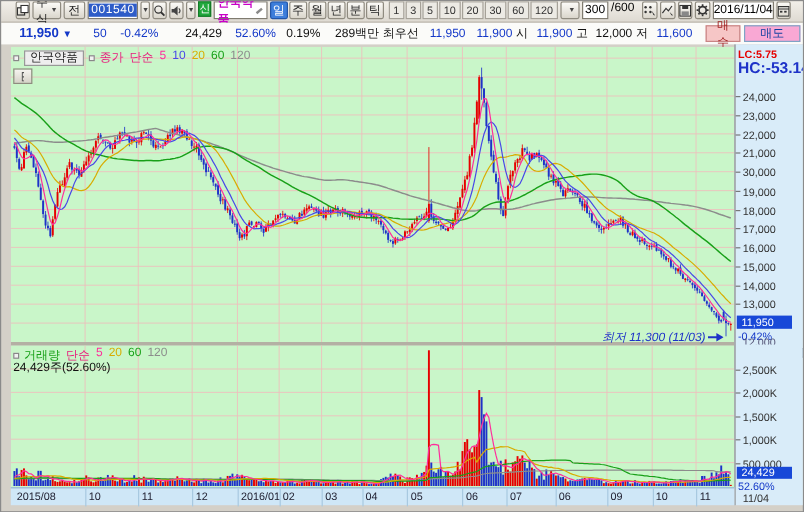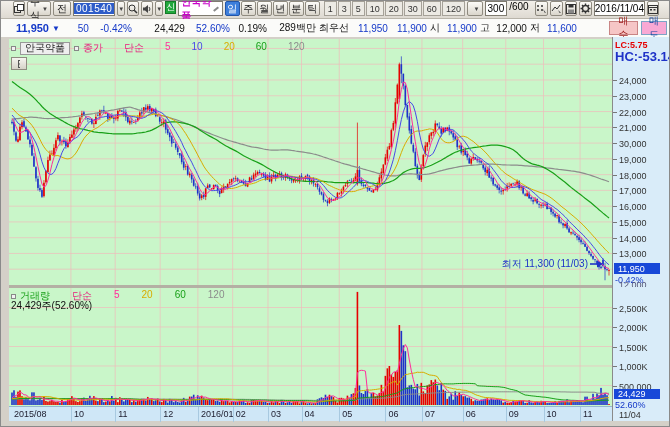--- a/index.html
+++ b/index.html
@@ -28,21 +28,21 @@
         display:flex;align-items:center;cursor:pointer;}
   .countf{width:26px;height:15px;border:1px solid #7f7b70;background:#fff;font-size:10px;display:flex;align-items:center;justify-content:flex-end;padding:0 2px;}
   .datef{width:56px;height:15px;border:1px solid #7f7b70;background:#fff;font-size:10px;display:flex;align-items:center;justify-content:center;}
   
   .tb2{position:absolute;left:0;top:18px;width:670px;height:18px;background:#fbfbf9;border-bottom:1px solid #9a96
 8a;display:flex;align-items:center;font-size:10px;padding:0 4px;gap:3px;}
   .bl{color:#1438c8;} .bk{color:#111;}
   .num{text-align:right;}
   .tbuy{width:29px;height:14px;background:#f6c6c6;border:1px solid #c98585;color:#a02020;font-size:10px;
         display:flex;align-items:center;justify-content:center;cursor:pointer;}
-  .tsell{width:26px;height:14px;background:#f9a8d4;border:1px solid #7fa3c6;color:#1040a0;font-size:10px;
+  .tsell{width:47px;height:14px;background:#f9a8d4;border:1px solid #7fa3c6;color:#1040a0;font-size:10px;
         display:flex;align-items:center;justify-content:center;cursor:pointer;}
   
   #chart-svg{position:absolute;left:8px;top:38px;}
   .axis-col{position:absolute;left:611px;top:36px;width:59px;height:384px;background:#d9ecf9;border-left:1px solid #8a8a8a;}
   .alabel{position:absolute;left:6px;font-size:9px;color:#333;white-space:nowrap;}
   .atick{position:absolute;left:0;width:4px;height:1px;background:#777;}
   .lc{position:absolute;left:2px;top:3px;font-size:9px;color:#e60000;font-weight:bold;}
   .hc{position:absolute;left:2px;top:12px;font-size:13px;color:#1e32c8;font-weight:bold;}
   .cpbox{position:absolute;left:1px;top:226px;width:46px;height:11px;background:#1848d8;color:#fff;font-size:9px;
          display:flex;align-items:center;padding-left:4px;}
@@ -1178,50 +1178,50 @@
         <polyline points="2.998333333333333,360.0 4.995,359.9 6.991666666666666,359.9 8.988333333333333,359.7 10.985,359.6 12.981666666666667,359.5 14.978333333333333,359.5 16.975,359.5 18.971666666666668,359.5 20.968333333333334,359.5 22.965,359.4 24.961666666666666,359.3 26.958333333333332,359.3 28.955,359.3 30.951666666666668,359.3 32.94833333333334,359.3 34.945,359.3 36.94166666666667,359.3 38.93833333333333,359.3 40.935,359.4 42.931666666666665,359.4 44.928333333333335,359.4 46.925,359.5 48.92166666666667,359.5 50.91833333333334,359.6 52.915,359.6 54.91166666666667,359.6 56.90833333333333,359.7 58.905,359.7 60.901666666666664,359.6 62.89833333333333,359.6 64.89500000000001,359.6 66.89166666666667,359.6 68.88833333333334,359.7 70.885,359.7 72.88166666666666,359.7 74.87833333333333,359.6 76.875,359.7 78.87166666666667,359.7 80.86833333333334,359.6 82.865,359.6 84.86166666666666,359.6 86.85833333333333,359.6 88.855,359.6 90.85166666666667,359.6 92.84833333333333,359.6 94.845,359.7 96.84166666666667,359.7 98.83833333333334,359.7 100.835,359.7 102.83166666666666,359.7 104.82833333333333,359.7 106.825,359.7 108.82166666666667,359.8 110.81833333333333,359.7 112.815,359.7 114.81166666666667,359.7 116.80833333333334,359.7 118.805,359.7 120.80166666666666,359.8 122.79833333333333,359.9 124.795,360.1 126.79166666666667,360.2 128.78833333333333,360.3 130.785,360.5 132.78166666666667,360.5 134.77833333333334,360.5 136.775,360.6 138.77166666666668,360.5 140.76833333333335,360.5 142.765,360.6 144.76166666666666,360.7 146.75833333333333,360.7 148.755,360.7 150.75166666666667,360.8 152.74833333333333,360.8 154.745,360.8 156.74166666666667,360.8 158.73833333333334,360.9 160.735,360.8 162.73166666666665,360.8 164.72833333333332,360.8 166.725,360.8 168.72166666666666,360.8 170.71833333333333,360.8 172.715,360.8 174.71166666666667,360.7 176.70833333333334,360.8 178.705,360.8 180.70166666666665,360.8 182.69833333333332,360.8 184.695,360.7 186.69166666666666,360.7 188.68833333333333,360.6 190.685,360.5 192.68166666666667,360.5 194.67833333333334,360.5 196.675,360.4 198.67166666666665,360.5 200.66833333333332,360.5 202.665,360.5 204.66166666666666,360.6 206.65833333333333,360.6 208.655,360.6 210.65166666666667,360.6 212.64833333333334,360.6 214.645,360.6 216.64166666666668,360.6 218.63833333333332,360.6 220.635,360.6 222.63166666666666,360.7 224.62833333333333,360.8 226.625,360.8 228.62166666666667,360.8 230.61833333333334,360.9 232.615,360.9 234.61166666666668,360.9 236.60833333333332,361.0 238.605,361.0 240.60166666666666,361.1 242.59833333333333,361.0 244.595,361.0 246.59166666666667,361.0 248.58833333333334,361.0 250.585,361.0 252.58166666666668,361.1 254.57833333333335,361.1 256.575,361.1 258.57166666666666,361.2 260.5683333333333,361.3 262.565,361.3 264.56166666666667,361.3 266.55833333333334,361.4 268.555,361.4 270.5516666666667,361.4 272.54833333333335,361.4 274.545,361.4 276.5416666666667,361.5 278.53833333333336,361.5 280.535,361.5 282.5316666666667,361.6 284.5283333333333,361.6 286.525,361.6 288.52166666666665,361.6 290.5183333333333,361.6 292.515,361.6 294.51166666666666,361.6 296.5083333333333,361.7 298.505,361.7 300.50166666666667,361.8 302.49833333333333,361.9 304.495,362.1 306.4916666666667,362.1 308.48833333333334,362.2 310.485,362.2 312.4816666666667,362.2 314.47833333333335,362.2 316.475,362.2 318.4716666666667,362.1 320.4683333333333,362.0 322.465,362.0 324.46166666666664,361.9 326.4583333333333,361.9 328.455,362.0 330.45166666666665,361.9 332.4483333333333,361.9 334.445,361.8 336.44166666666666,361.8 338.43833333333333,361.7 340.435,361.6 342.4316666666667,361.5 344.42833333333334,361.4 346.425,361.1 348.4216666666667,359.3 350.41833333333335,359.1 352.415,358.9 354.4116666666667,358.8 356.40833333333336,358.6 358.405,358.4 360.40166666666664,358.3 362.3983333333333,358.2 364.395,358.1 366.39166666666665,358.0 368.3883333333333,357.9 370.385,357.8 372.38166666666666,357.5 374.37833333333333,357.4 376.375,356.9 378.37166666666667,356.4 380.36833333333334,355.8 382.365,355.3 384.3616666666667,354.9 386.35833333333335,354.4 388.355,353.9 390.3516666666667,352.6 392.34833333333336,351.4 394.345,350.5 396.34166666666664,349.6 398.3383333333333,349.4 400.335,349.1 402.33166666666665,348.8 404.3283333333333,348.6 406.325,348.4 408.32166666666666,348.1 410.3183333333333,348.0 412.315,347.7 414.31166666666667,347.5 416.30833333333334,347.4 418.305,347.1 420.3016666666667,346.8 422.29833333333335,346.4 424.295,346.0 426.2916666666667,345.6 428.28833333333336,345.4 430.285,345.3 432.2816666666667,345.0 434.2783333333333,344.9 436.275,344.8 438.27166666666665,344.9 440.2683333333333,344.9 442.265,344.9 444.26166666666666,344.9 446.2583333333333,344.7 448.255,344.6 450.25166666666667,344.5 452.24833333333333,344.5 454.245,344.4 456.2416666666667,344.4 458.23833333333334,344.4 460.235,344.4 462.2316666666667,344.5 464.22833333333335,344.6 466.225,344.8 468.2216666666667,346.6 470.2183333333333,346.9 472.215,347.0 474.21166666666664,347.1 476.2083333333333,347.2 478.205,347.4 480.20166666666665,347.4 482.1983333333333,347.5 484.195,347.6 486.19166666666666,347.7 488.18833333333333,347.7 490.185,347.8 492.1816666666667,348.1 494.17833333333334,348.3 496.175,348.7 498.1716666666667,349.3 500.16833333333335,349.9 502.165,350.4 504.1616666666667,350.8 506.15833333333336,351.3 508.155,351.8 510.15166666666664,353.0 512.1483333333333,354.2 514.145,355.1 516.1416666666667,356.0 518.1383333333333,356.2 520.135,356.5 522.1316666666667,356.8 524.1283333333333,357.0 526.125,357.2 528.1216666666667,357.5 530.1183333333333,357.6 532.115,357.9 534.1116666666667,358.1 536.1083333333333,358.2 538.105,358.5 540.1016666666667,358.8 542.0983333333334,359.2 544.095,359.5 546.0916666666667,359.9 548.0883333333334,360.2 550.085,360.4 552.0816666666667,360.7 554.0783333333334,360.9 556.075,361.0 558.0716666666667,361.0 560.0683333333334,361.1 562.065,361.3 564.0616666666666,361.3 566.0583333333333,361.4 568.055,361.5 570.0516666666666,361.6 572.0483333333333,361.8 574.045,361.9 576.0416666666666,361.9 578.0383333333333,361.8 580.035,361.9 582.0316666666666,361.9 584.0283333333333,361.8 586.025,361.8 588.0216666666666,361.6 590.0183333333333,361.5 592.015,361.3 594.0116666666667,361.3 596.0083333333333,361.2 598.005,361.1 600.0016666666667,361.2" fill="none" stroke="#18a018" stroke-width="1"></polyline>
         <polyline points="2.998333333333333,359.8 4.995,359.4 6.991666666666666,359.3 8.988333333333333,358.9 10.985,358.4 12.981666666666667,358.3 14.978333333333333,358.3 16.975,358.2 18.971666666666668,358.2 20.968333333333334,358.3 22.965,357.9 24.961666666666666,357.6 26.958333333333332,357.6 28.955,357.7 30.951666666666668,357.6 32.94833333333334,357.6 34.945,357.5 36.94166666666667,357.6 38.93833333333333,357.7 40.935,357.8 42.931666666666665,358.2 44.928333333333335,358.8 46.925,359.0 48.92166666666667,359.5 50.91833333333334,360.1 52.915,360.3 54.91166666666667,360.5 56.90833333333333,360.7 58.905,360.6 60.901666666666664,360.5 62.89833333333333,360.7 64.89500000000001,361.0 66.89166666666667,361.0 68.88833333333334,361.1 70.885,361.3 72.88166666666666,361.2 74.87833333333333,361.3 76.875,361.2 78.87166666666667,361.1 80.86833333333334,360.8 82.865,360.8 84.86166666666666,360.5 86.85833333333333,360.5 88.855,360.4 90.85166666666667,360.2 92.84833333333333,360.2 94.845,360.2 96.84166666666667,360.2 98.83833333333334,360.3 100.835,360.5 102.83166666666666,360.5 104.82833333333333,360.6 106.825,360.4 108.82166666666667,360.4 110.81833333333333,360.2 112.815,360.3 114.81166666666667,360.4 116.80833333333334,360.4 118.805,360.4 120.80166666666666,360.6 122.79833333333333,360.7 124.795,361.0 126.79166666666667,361.0 128.78833333333333,361.0 130.785,361.0 132.78166666666667,361.0 134.77833333333334,360.8 136.775,360.8 138.77166666666668,360.6 140.76833333333335,360.5 142.765,360.6 144.76166666666666,360.6 146.75833333333333,360.8 148.755,360.6 150.75166666666667,360.8 152.74833333333333,361.0 154.745,360.8 156.74166666666667,360.9 158.73833333333334,361.1 160.735,361.0 162.73166666666665,360.9 164.72833333333332,361.0 166.725,360.9 168.72166666666666,361.0 170.71833333333333,361.2 172.715,361.2 174.71166666666667,361.2 176.70833333333334,361.3 178.705,361.4 180.70166666666665,361.3 182.69833333333332,361.2 184.695,360.9 186.69166666666666,360.9 188.68833333333333,360.7 190.685,360.5 192.68166666666667,360.2 194.67833333333334,360.1 196.675,360.1 198.67166666666665,360.0 200.66833333333332,360.0 202.665,360.0 204.66166666666666,359.8 206.65833333333333,359.8 208.655,359.8 210.65166666666667,359.7 212.64833333333334,359.7 214.645,359.9 216.64166666666668,359.8 218.63833333333332,359.8 220.635,360.1 222.63166666666666,360.4 224.62833333333333,360.7 226.625,360.8 228.62166666666667,361.2 230.61833333333334,361.3 232.615,361.6 234.61166666666668,361.8 236.60833333333332,361.9 238.605,362.0 240.60166666666666,362.2 242.59833333333333,362.2 244.595,362.3 246.59166666666667,362.2 248.58833333333334,362.2 250.585,362.2 252.58166666666668,362.2 254.57833333333335,362.3 256.575,362.3 258.57166666666666,362.4 260.5683333333333,362.4 262.565,362.4 264.56166666666667,362.4 266.55833333333334,362.3 268.555,362.3 270.5516666666667,362.4 272.54833333333335,362.4 274.545,362.4 276.5416666666667,362.4 278.53833333333336,362.4 280.535,362.4 282.5316666666667,362.5 284.5283333333333,362.6 286.525,362.6 288.52166666666665,362.7 290.5183333333333,362.8 292.515,362.8 294.51166666666666,362.8 296.5083333333333,362.8 298.505,362.9 300.50166666666667,362.9 302.49833333333333,363.0 304.495,363.1 306.4916666666667,363.2 308.48833333333334,363.1 310.485,362.8 312.4816666666667,362.7 314.47833333333335,362.5 316.475,362.1 318.4716666666667,361.8 320.4683333333333,361.5 322.465,361.2 324.46166666666664,361.0 326.4583333333333,360.9 328.455,361.0 330.45166666666665,360.7 332.4483333333333,360.6 334.445,360.4 336.44166666666666,360.3 338.43833333333333,359.9 340.435,359.6 342.4316666666667,359.2 344.42833333333334,358.7 346.425,357.9 348.4216666666667,352.6 350.41833333333335,351.9 352.415,351.7 354.4116666666667,351.5 356.40833333333336,351.3 358.405,350.9 360.40166666666664,351.1 362.3983333333333,351.0 364.395,350.7 366.39166666666665,350.5 368.3883333333333,350.2 370.385,349.9 372.38166666666666,349.3 374.37833333333333,348.9 376.375,347.7 378.37166666666667,346.3 380.36833333333334,344.7 382.365,343.8 384.3616666666667,342.9 386.35833333333335,342.1 388.355,346.1 390.3516666666667,343.0 392.34833333333336,339.9 394.345,337.5 396.34166666666664,335.5 398.3383333333333,335.4 400.335,334.8 402.33166666666665,334.4 404.3283333333333,334.2 406.325,333.8 408.32166666666666,333.2 410.3183333333333,333.4 412.315,333.3 414.31166666666667,333.3 416.30833333333334,334.1 418.305,335.0 420.3016666666667,335.9 422.29833333333335,336.2 424.295,336.4 426.2916666666667,336.8 428.28833333333336,337.6 430.285,340.8 432.2816666666667,343.4 434.2783333333333,345.7 436.275,347.6 438.27166666666665,348.2 440.2683333333333,348.8 442.265,349.2 444.26166666666666,349.8 446.2583333333333,349.9 448.255,350.5 450.25166666666667,350.3 452.24833333333333,350.9 454.245,351.2 456.2416666666667,351.3 458.23833333333334,351.9 460.235,352.6 462.2316666666667,353.5 464.22833333333335,354.5 466.225,355.5 468.2216666666667,356.3 470.2183333333333,356.8 472.215,357.6 474.21166666666664,358.1 476.2083333333333,358.5 478.205,358.5 480.20166666666665,358.7 482.1983333333333,358.9 484.195,358.9 486.19166666666666,359.3 488.18833333333333,359.5 490.185,359.9 492.1816666666667,360.1 494.17833333333334,360.5 496.175,360.7 498.1716666666667,361.0 500.16833333333335,361.3 502.165,361.4 504.1616666666667,361.4 506.15833333333336,361.5 508.155,361.5 510.15166666666664,361.5 512.1483333333333,361.5 514.145,361.6 516.1416666666667,361.8 518.1383333333333,362.0 520.135,362.0 522.1316666666667,362.2 524.1283333333333,362.4 526.125,362.5 528.1216666666667,362.6 530.1183333333333,362.7 532.115,362.7 534.1116666666667,362.7 536.1083333333333,362.6 538.105,362.7 540.1016666666667,362.7 542.0983333333334,362.7 544.095,362.8 546.0916666666667,362.8 548.0883333333334,362.8 550.085,362.9 552.0816666666667,362.9 554.0783333333334,362.9 556.075,362.8 558.0716666666667,362.7 560.0683333333334,362.8 562.065,362.7 564.0616666666666,362.6 566.0583333333333,362.5 568.055,362.4 570.0516666666666,362.3 572.0483333333333,362.4 574.045,362.4 576.0416666666666,362.2 578.0383333333333,361.9 580.035,361.7 582.0316666666666,361.6 584.0283333333333,361.2 586.025,361.0 588.0216666666666,360.6 590.0183333333333,360.3 592.015,359.6 594.0116666666667,359.3 596.0083333333333,358.9 598.005,358.7 600.0016666666667,358.8" fill="none" stroke="#d8ac00" stroke-width="1"></polyline>
         <polyline points="2.998333333333333,358.8 4.995,357.1 6.991666666666666,356.6 8.988333333333333,355.1 10.985,353.3 12.981666666666667,354.0 14.978333333333333,355.8 16.975,355.9 18.971666666666668,357.4 20.968333333333334,359.4 22.965,358.6 24.961666666666666,357.2 26.958333333333332,357.9 28.955,358.0 30.951666666666668,357.5 32.94833333333334,359.1 34.945,360.0 36.94166666666667,360.1 38.93833333333333,360.4 40.935,361.1 42.931666666666665,361.1 44.928333333333335,362.0 46.925,362.2 48.92166666666667,362.2 50.91833333333334,362.5 52.915,362.5 54.91166666666667,362.7 56.90833333333333,362.5 58.905,361.8 60.901666666666664,361.0 62.89833333333333,360.2 64.89500000000001,359.4 66.89166666666667,359.4 68.88833333333334,360.2 70.885,360.7 72.88166666666666,361.0 74.87833333333333,361.0 76.875,360.9 78.87166666666667,360.3 80.86833333333334,359.2 82.865,359.4 84.86166666666666,359.1 86.85833333333333,359.0 88.855,359.5 90.85166666666667,360.1 92.84833333333333,360.1 94.845,361.3 96.84166666666667,361.6 98.83833333333334,361.4 100.835,361.9 102.83166666666666,361.2 104.82833333333333,361.0 106.825,360.2 108.82166666666667,360.6 110.81833333333333,359.8 112.815,360.2 114.81166666666667,360.4 116.80833333333334,360.7 118.805,360.0 120.80166666666666,360.6 122.79833333333333,361.3 124.795,361.1 126.79166666666667,361.6 128.78833333333333,361.8 130.785,361.8 132.78166666666667,361.1 134.77833333333334,360.8 136.775,360.6 138.77166666666668,360.0 140.76833333333335,359.8 142.765,359.7 144.76166666666666,360.2 146.75833333333333,360.2 148.755,360.5 150.75166666666667,361.0 152.74833333333333,361.7 154.745,361.2 156.74166666666667,361.2 158.73833333333334,362.0 160.735,361.5 162.73166666666665,361.0 164.72833333333332,361.7 166.725,361.8 168.72166666666666,361.7 170.71833333333333,362.4 172.715,362.5 174.71166666666667,361.7 176.70833333333334,361.9 178.705,361.6 180.70166666666665,360.4 182.69833333333332,359.7 184.695,359.0 186.69166666666666,358.6 188.68833333333333,357.6 190.685,357.7 192.68166666666667,357.5 194.67833333333334,358.1 196.675,358.1 198.67166666666665,359.0 200.66833333333332,359.5 202.665,360.2 204.66166666666666,360.5 206.65833333333333,360.8 208.655,360.9 210.65166666666667,361.4 212.64833333333334,361.5 214.645,361.8 216.64166666666668,361.8 218.63833333333332,361.8 220.635,362.0 222.63166666666666,362.3 224.62833333333333,362.5 226.625,362.7 228.62166666666667,362.9 230.61833333333334,362.5 232.615,362.5 234.61166666666668,362.2 236.60833333333332,362.4 238.605,362.5 240.60166666666666,362.9 242.59833333333333,362.7 244.595,362.6 246.59166666666667,362.0 248.58833333333334,361.7 250.585,361.3 252.58166666666668,361.5 254.57833333333335,361.8 256.575,362.1 258.57166666666666,362.5 260.5683333333333,362.9 262.565,362.8 264.56166666666667,363.0 266.55833333333334,362.9 268.555,362.6 270.5516666666667,362.7 272.54833333333335,362.6 274.545,362.4 276.5416666666667,362.8 278.53833333333336,362.9 280.535,362.5 282.5316666666667,363.2 284.5283333333333,363.1 286.525,362.8 288.52166666666665,362.6 290.5183333333333,363.0 292.515,362.6 294.51166666666666,362.7 296.5083333333333,363.0 298.505,363.4 300.50166666666667,363.3 302.49833333333333,363.8 304.495,364.1 306.4916666666667,364.2 308.48833333333334,363.3 310.485,362.4 312.4816666666667,361.2 314.47833333333335,360.2 316.475,358.5 318.4716666666667,358.0 320.4683333333333,357.3 322.465,357.1 324.46166666666664,356.9 326.4583333333333,358.1 328.455,359.3 330.45166666666665,359.9 332.4483333333333,360.3 334.445,360.5 336.44166666666666,360.3 338.43833333333333,359.0 340.435,358.9 342.4316666666667,358.2 344.42833333333334,357.2 346.425,354.8 348.4216666666667,334.0 350.41833333333335,331.6 352.415,331.3 354.4116666666667,331.5 356.40833333333336,332.1 358.405,351.5 360.40166666666664,354.0 362.3983333333333,354.0 364.395,353.8 366.39166666666665,354.9 368.3883333333333,356.2 370.385,355.2 372.38166666666666,353.5 374.37833333333333,353.2 376.375,349.1 378.37166666666667,343.6 380.36833333333334,338.2 382.365,336.2 384.3616666666667,333.3 386.35833333333335,332.6 388.355,332.9 390.3516666666667,324.8 392.34833333333336,316.0 394.345,309.7 396.34166666666664,305.5 398.3383333333333,308.9 400.335,321.0 402.33166666666665,331.8 404.3283333333333,340.5 406.325,348.1 408.32166666666666,347.4 410.3183333333333,349.4 412.315,349.0 414.31166666666667,349.6 416.30833333333334,350.3 418.305,350.6 420.3016666666667,348.4 422.29833333333335,347.9 424.295,346.0 426.2916666666667,343.4 428.28833333333336,343.4 430.285,344.5 432.2816666666667,345.0 434.2783333333333,346.5 436.275,348.8 438.27166666666665,351.5 440.2683333333333,352.7 442.265,354.9 444.26166666666666,356.9 446.2583333333333,357.0 448.255,356.4 450.25166666666667,355.6 452.24833333333333,355.8 454.245,355.2 456.2416666666667,356.1 458.23833333333334,356.5 460.235,357.5 462.2316666666667,358.3 464.22833333333335,359.3 466.225,360.1 468.2216666666667,360.7 470.2183333333333,361.4 472.215,361.5 474.21166666666664,361.2 476.2083333333333,360.9 478.205,360.4 480.20166666666665,360.2 482.1983333333333,360.0 484.195,360.0 486.19166666666666,360.2 488.18833333333333,360.4 490.185,360.4 492.1816666666667,360.8 494.17833333333334,361.4 496.175,361.8 498.1716666666667,362.5 500.16833333333335,363.1 502.165,363.4 504.1616666666667,363.0 506.15833333333336,363.0 508.155,362.7 510.15166666666664,362.2 512.1483333333333,361.8 514.145,361.8 516.1416666666667,362.1 518.1383333333333,362.3 520.135,362.3 522.1316666666667,362.7 524.1283333333333,363.3 526.125,363.1 528.1216666666667,362.9 530.1183333333333,363.3 532.115,363.0 534.1116666666667,362.7 536.1083333333333,362.5 538.105,362.7 540.1016666666667,362.8 542.0983333333334,363.3 544.095,363.4 546.0916666666667,363.4 548.0883333333334,363.4 550.085,363.0 552.0816666666667,362.6 554.0783333333334,362.3 556.075,362.4 558.0716666666667,361.6 560.0683333333334,361.9 562.065,361.9 564.0616666666666,361.8 566.0583333333333,361.7 568.055,362.0 570.0516666666666,361.6 572.0483333333333,361.7 574.045,362.1 576.0416666666666,361.3 578.0383333333333,360.4 580.035,360.4 582.0316666666666,360.1 584.0283333333333,358.4 586.025,358.8 588.0216666666666,358.2 590.0183333333333,357.2 592.015,354.9 594.0116666666667,355.1 596.0083333333333,354.0 598.005,354.3 600.0016666666667,356.1" fill="none" stroke="#ff2d9c" stroke-width="1"></polyline>
       </g>
     </svg>
 
   <div class="hdr">
     <span class="bullet"></span>
     <span class="tbox">안국약품</span>
     <span class="bullet"></span>
-    <span id="price-legend" style="display:flex;gap:21px">
+    <span id="price-legend" style="display:flex;gap:5px">
         <span style="color: rgb(232, 24, 124);">종가</span>
         <span style="color: rgb(232, 24, 124);">단순</span>
         <span style="color: rgb(255, 45, 156);">5</span>
         <span style="color: rgb(72, 72, 232);">10</span>
         <span style="color: rgb(216, 172, 0);">20</span>
         <span style="color: rgb(24, 160, 24);">60</span>
         <span style="color: rgb(140, 140, 140);">120</span>
       </span>
   </div>
   <button class="gridbtn">
     <svg width="10" height="8">
         <rect x="0.5" y="0.5" width="9" height="7" fill="none" stroke="#555"></rect>
         <line x1="3.5" y1="0.5" x2="3.5" y2="7.5" stroke="#555"></line>
         <line x1="6.5" y1="0.5" x2="6.5" y2="7.5" stroke="#555"></line>
         <line x1="0.5" y1="4" x2="9.5" y2="4" stroke="#555"></line>
       </svg>
   </button>
 
-  <div class="anno" style="right:66px;top:256px;color:#1e32c8;">
+  <div class="anno" style="right:66px;top:273px;color:#1e32c8;font-style:italic;">
     <span>최저 11,300 (11/03)</span>
     <svg width="13" height="8">
         <line x1="0" y1="4" x2="8" y2="4" stroke="#1e32c8" stroke-width="1.6"></line>
         <polygon points="7,0.5 13,4 7,7.5" fill="#1e32c8"></polygon>
       </svg>
   </div>
 
   <div class="vhdr">
     <span class="bullet"></span>
-    <span id="vol-legend" style="display:flex;gap:22px">
+    <span id="vol-legend" style="display:flex;gap:5px">
         <span style="color: rgb(24, 160, 24);">거래량</span>
         <span style="color: rgb(232, 24, 124);">단순</span>
         <span style="color: rgb(255, 45, 156);">5</span>
         <span style="color: rgb(216, 172, 0);">20</span>
         <span style="color: rgb(24, 160, 24);">60</span>
         <span style="color: rgb(140, 140, 140);">120</span>
       </span>
   </div>
   <div class="vsum">24,429주(52.60%)</div>
   <button class="vcorner"></button>

